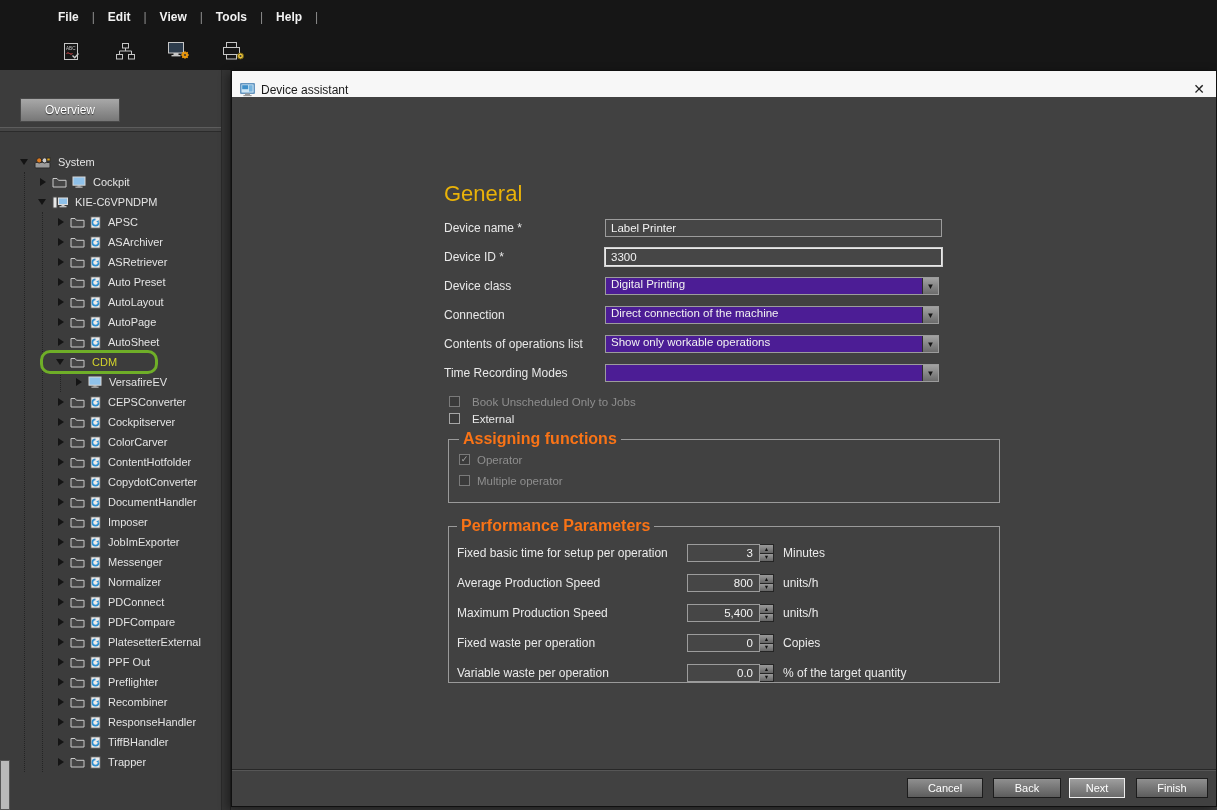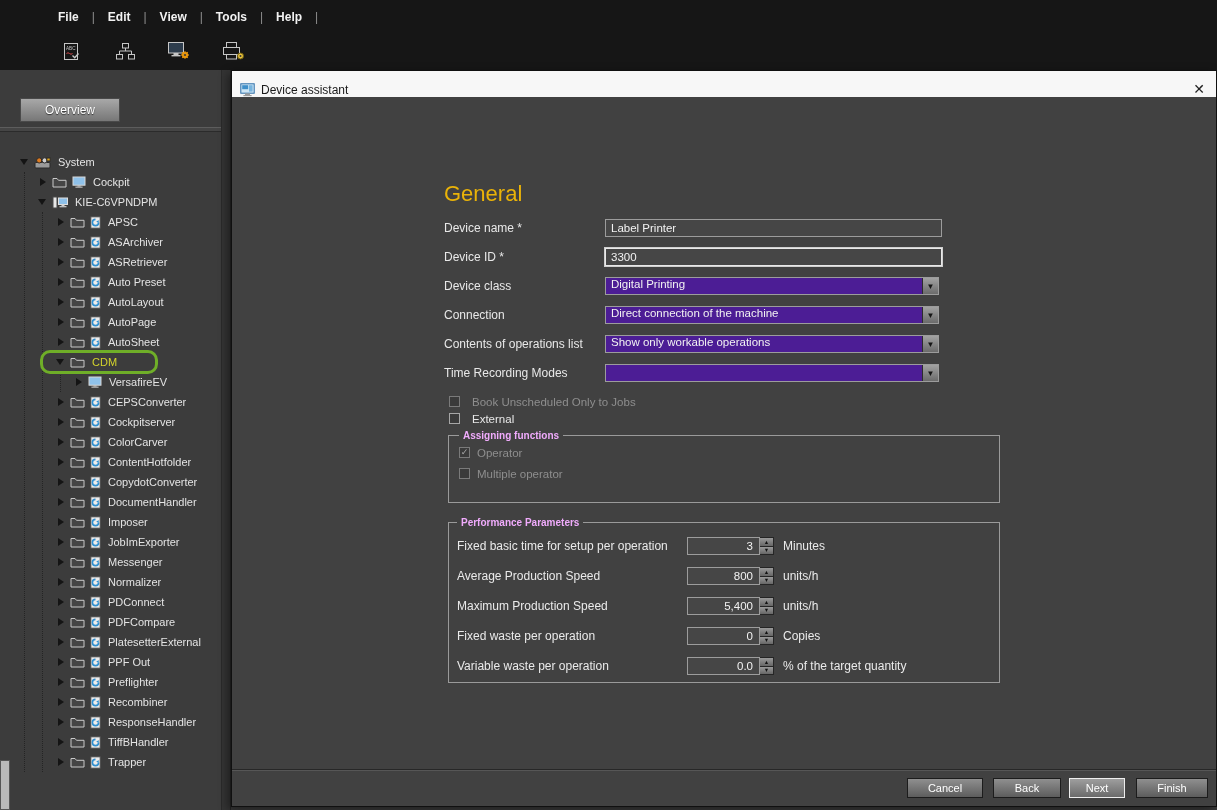--- a/index.html
+++ b/index.html
@@ -65,21 +65,21 @@
           border-left:1px solid #2c2c2c;display:flex;align-items:center;justify-content:center;
           font-size:8px;color:#151515}
   .chkrow{display:flex;align-items:center;height:17px;gap:12px;margin-left:5px;font-size:11.5px}
   .cb{width:11px;height:11px;box-sizing:border-box;background:#3a3a3a;border:1px solid #a6a6a6;
       display:flex;align-items:center;justify-content:center;font-size:9px;color:#a8a8a8;line-height:1;
       flex:0 0 11px}
   .cb.dis{border-color:#7a7a7a}
   .lbl-dis{color:#8e8e8e}
   .lbl-en{color:#e8e8e8}
   fieldset{border:1px solid #9a9a9a;margin:0;padding:0;box-sizing:border-box}
-  legend{font-size:10px;font-weight:bold;color:#f0abfc;padding:0 4px}
+  legend{font-size:16px;font-weight:bold;color:#f97316;padding:0 4px}
   #group-assigning{margin:3px 0 0 4px;width:552px;height:73px;padding:1px 0 0 10px}
   .gchk{display:flex;align-items:center;gap:7px;height:21px;font-size:11.5px}
   #group-perf{margin:14px 0 0 4px;width:552px;height:166px;padding:3px 8px 0 8px}
   .prow{display:flex;align-items:center;height:30px;font-size:12px;color:#eaeaea}
   .plabel{width:230px;flex:0 0 230px}
   .spinval{width:85px;height:18px;box-sizing:border-box;background:#464646;border:1px solid #9c9c9c;
            color:#f2f2f2;font-size:11.5px;display:flex;align-items:center;justify-content:flex-end;
            padding:0 6px;flex:0 0 73px}
   .spinbtns{width:14px;height:18px;display:flex;flex-direction:column;flex:0 0 14px}
   .sbtn{flex:1;background:linear-gradient(#9a9a9a,#666);border:1px solid #252525;border-left:none;

